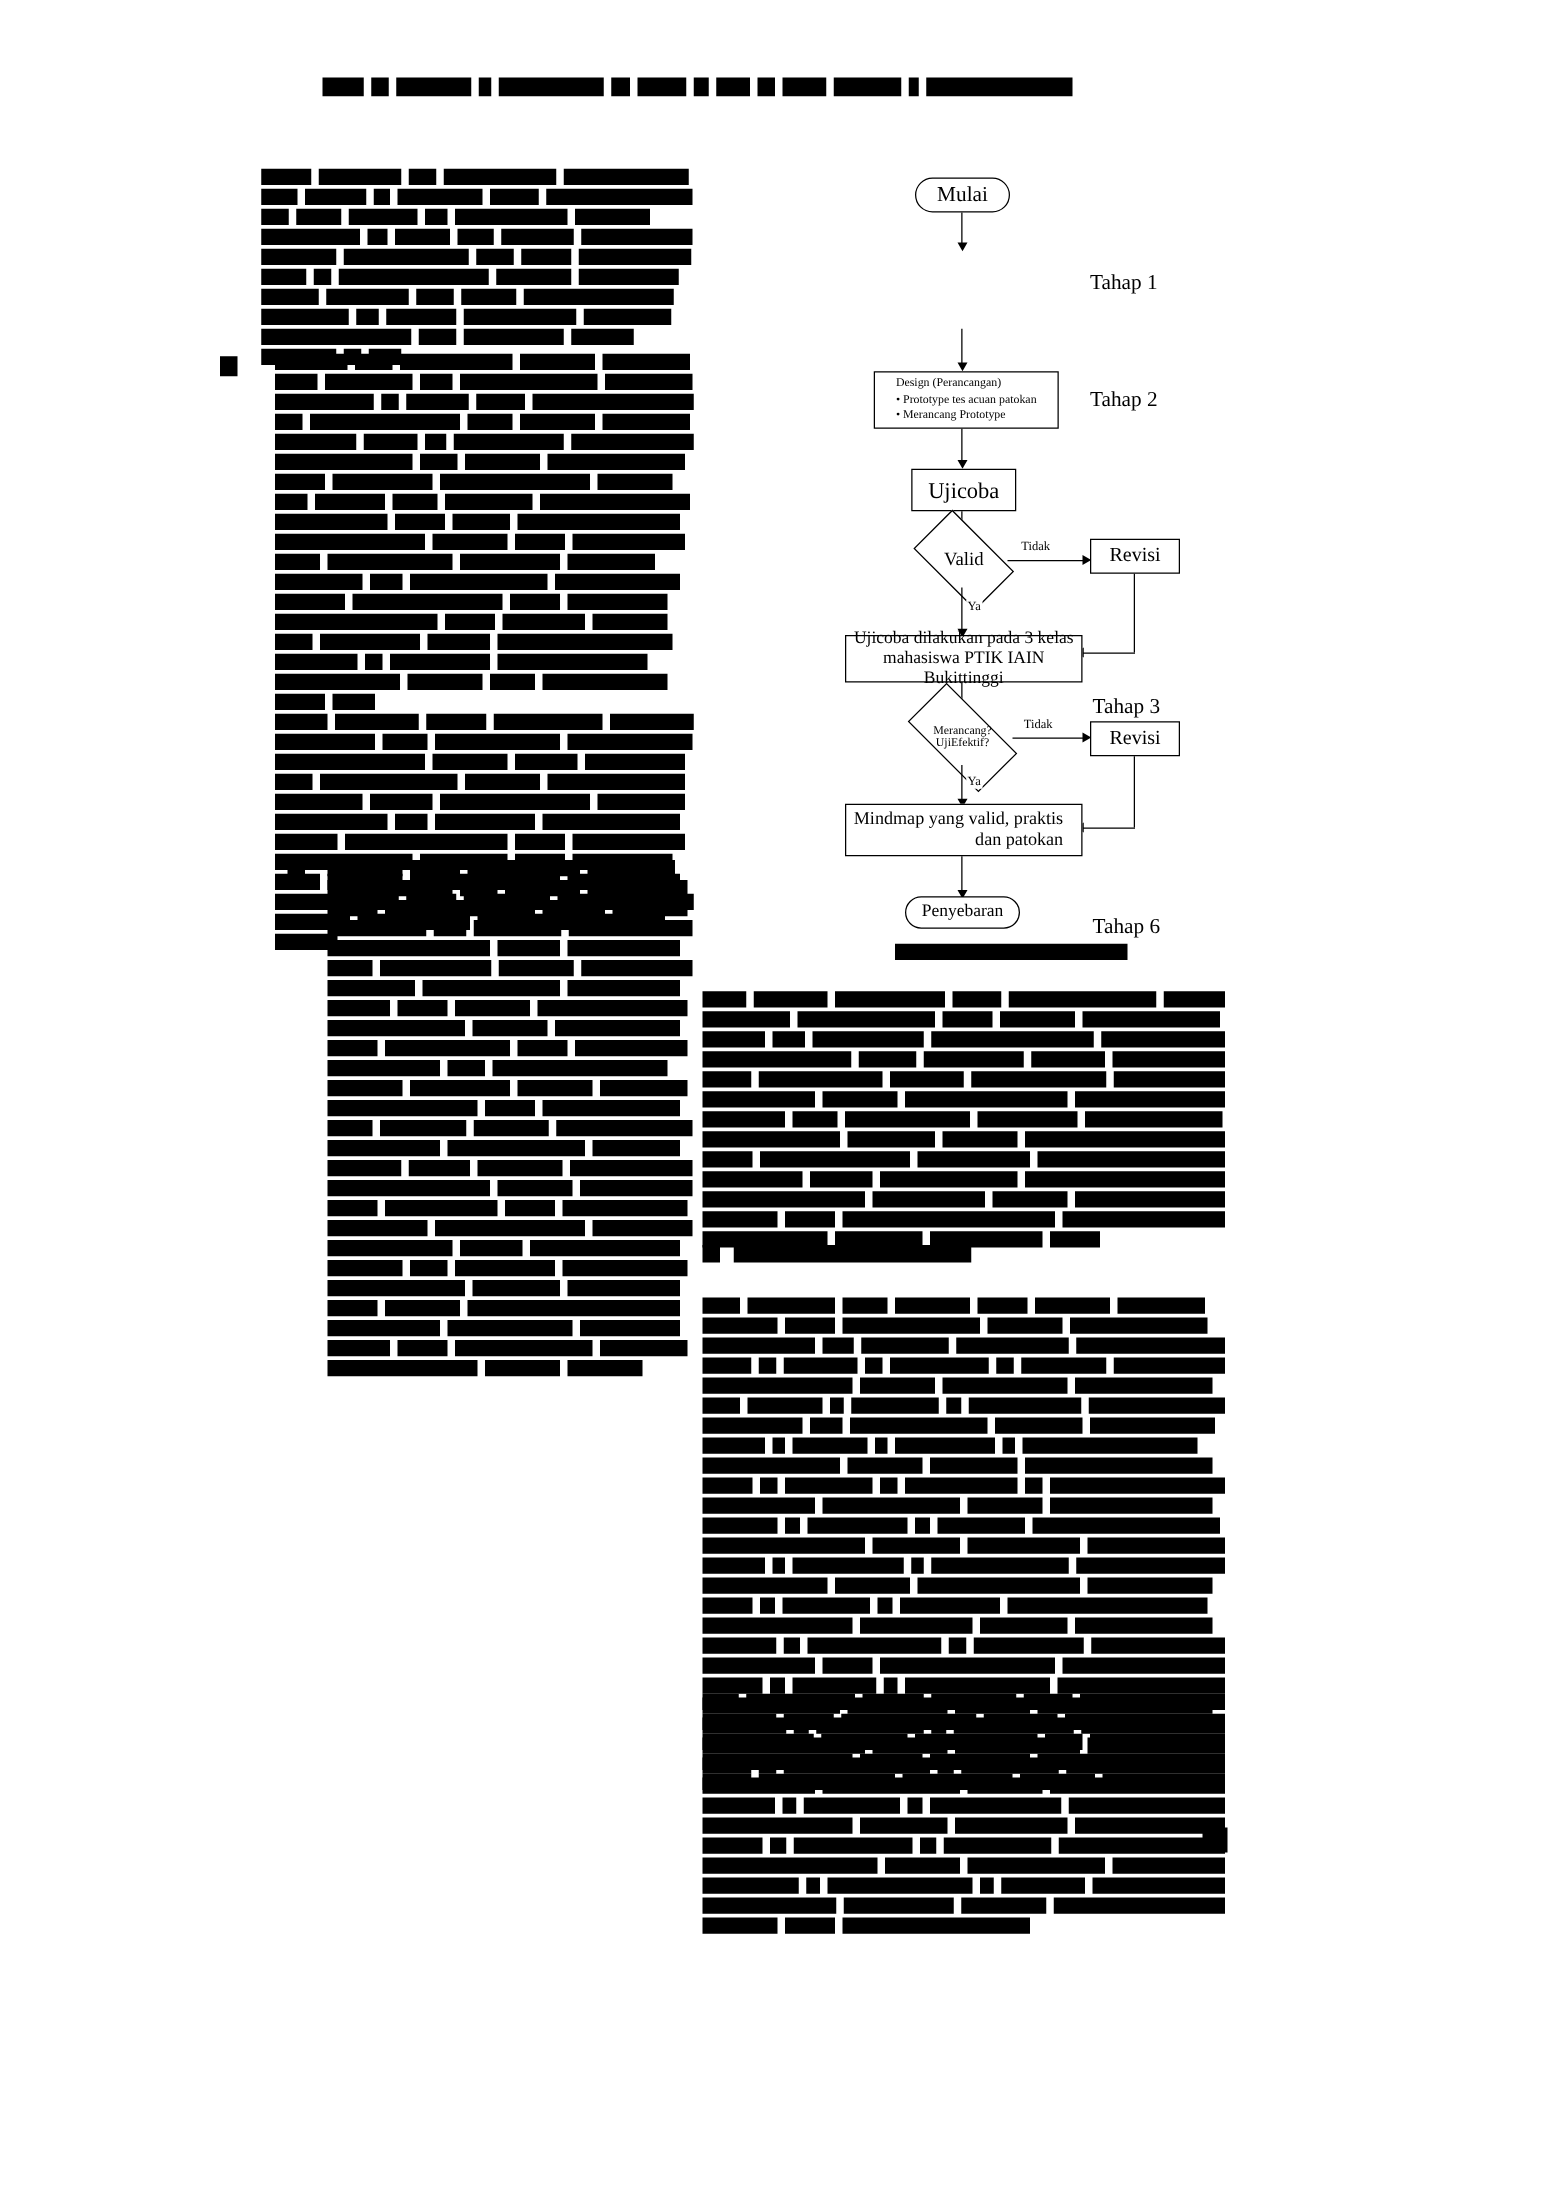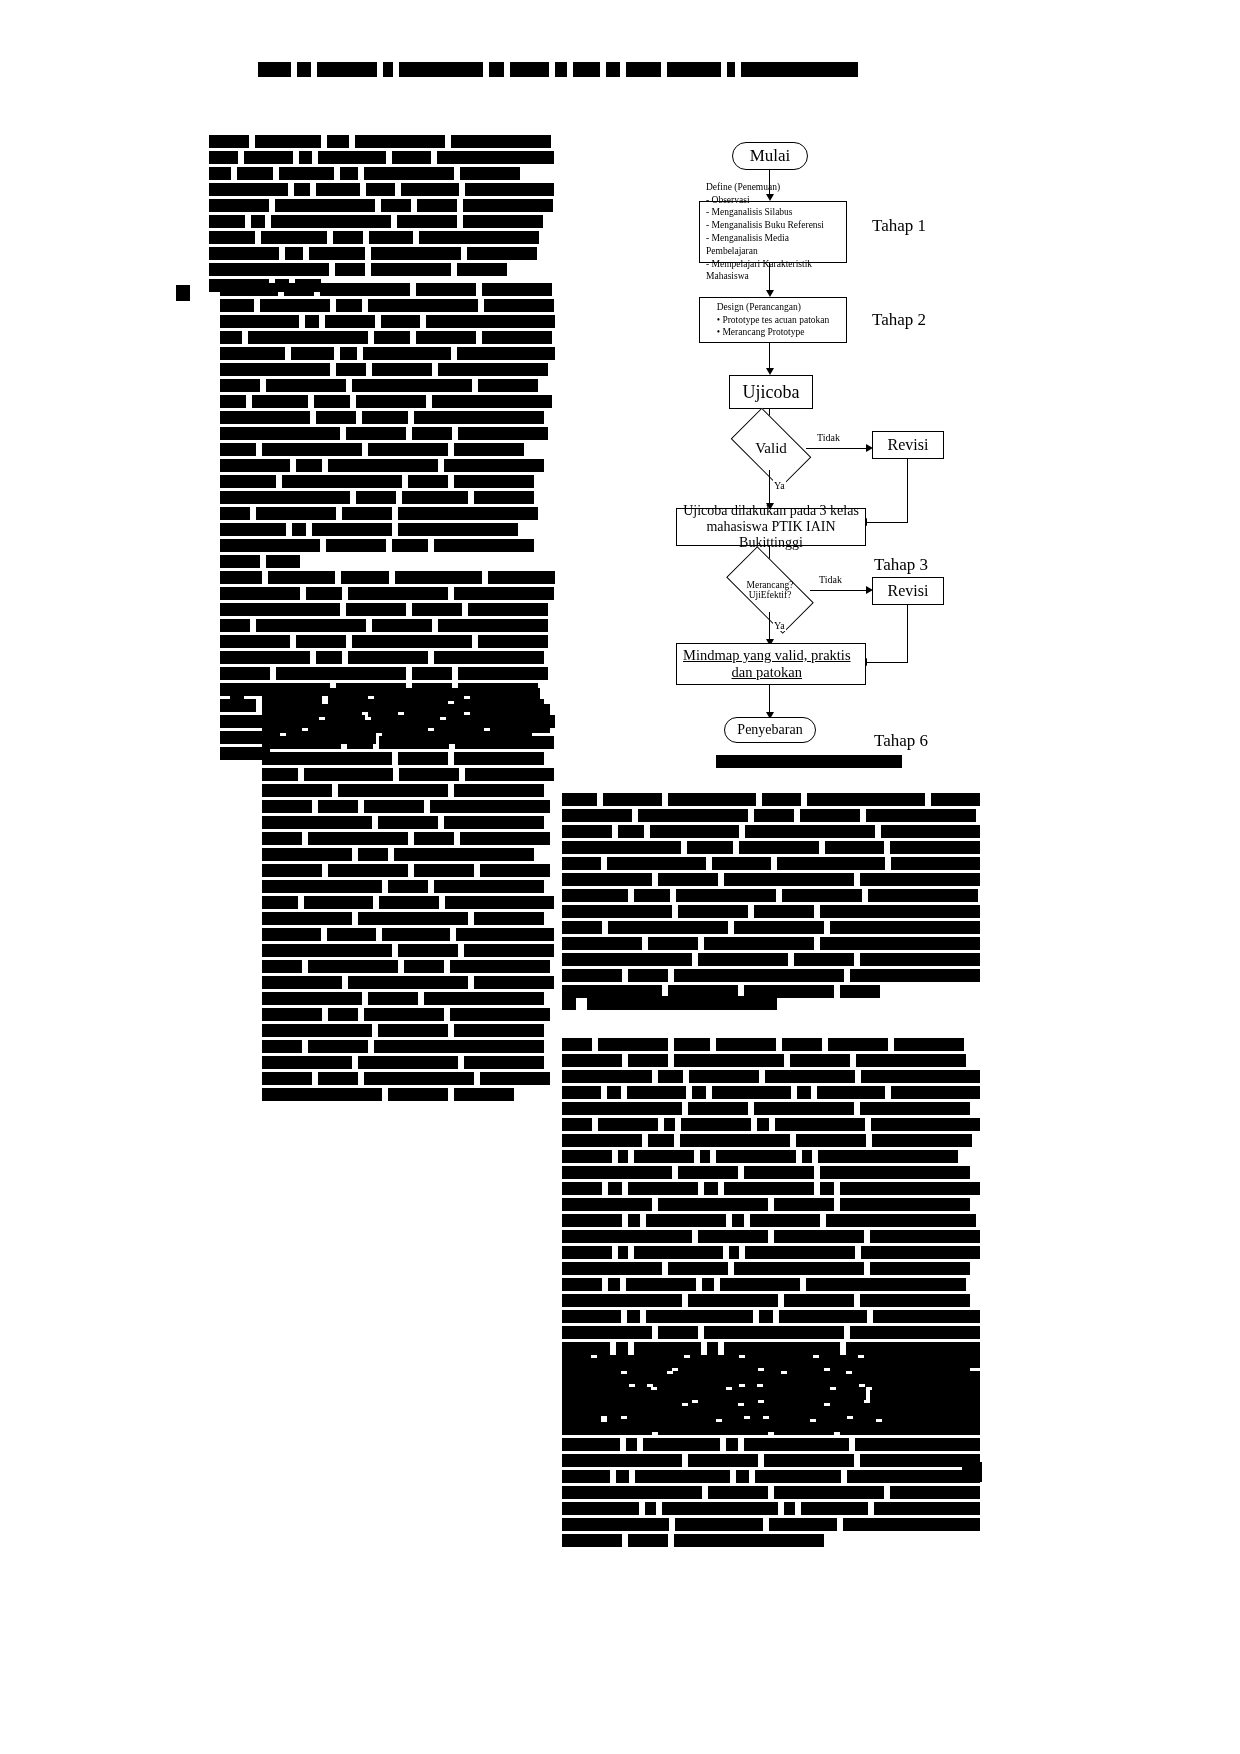--- a/index.html
+++ b/index.html
@@ -570,30 +570,20 @@
 </div>
 
 <div id="flowchart">
 
   <div class="fc-node fc-term" style="left:72px; top:22px; width:76px; height:28px; font-size:17px;">
     <span>Mulai</span>
   </div>
   <div class="fc-line" style="left:109px; top:50px; width:1px; height:26px;"></div>
   <div class="fc-arrow down" style="left:106px; top:74px;"></div>
 
-  <div class="fc-node" style="left:39px; top:81px; width:148px; height:62px;">
-    <div class="fc-list">
-      <span class="hdr">Define (Penemuan)</span>
-      <span class="itm">- Observasi</span>
-      <span class="itm">- Menganalisis Silabus</span>
-      <span class="itm">- Menganalisis Buku Referensi</span>
-      <span class="itm">- Menganalisis Media Pembelajaran</span>
-      <span class="itm">- Mempelajari Karakteristik Mahasiswa</span>
-    </div>
-  </div>
   <div class="fc-stage" style="left:212px; top:96px;">
     <span>Tahap 1</span>
   </div>
 
   <div class="fc-line" style="left:109px; top:143px; width:1px; height:29px;"></div>
   <div class="fc-arrow down" style="left:106px; top:170px;"></div>
 
   <div class="fc-node" style="left:39px; top:177px; width:148px; height:46px;">
     <div class="fc-list">
       <span class="hdr">Design (Perancangan)</span>
@@ -670,21 +660,21 @@
   <div class="fc-line" style="left:205px; top:542px; width:43px; height:1px;"></div>
   <div class="fc-arrow left" style="left:200px; top:538px;"></div>
 
   <div class="fc-line" style="left:109px; top:492px; width:1px; height:30px;"></div>
   <div class="fc-arrow down" style="left:106px; top:519px;"></div>
   <div class="fc-label" style="left:113px; top:500px;">
     <span>Ya</span>
   </div>
 
   <div class="fc-node" style="left:16px; top:523px; width:190px; height:42px; font-size:14.5px; padding:2px 6px; justify-content:flex-start;">
-    <div style="text-align:center;text-decoration:underline;">
+    <div style="text-align:right;">
       <span style="display:block;">Mindmap yang valid, praktis</span>
       <span style="display:block;">dan patokan</span>
     </div>
   </div>
 
   <div class="fc-line" style="left:109px; top:565px; width:1px; height:30px;"></div>
   <div class="fc-arrow down" style="left:106px; top:592px;"></div>
 
   <div class="fc-node fc-term" style="left:64px; top:597px; width:92px; height:26px; font-size:14px;">
     <span>Penyebaran</span>

